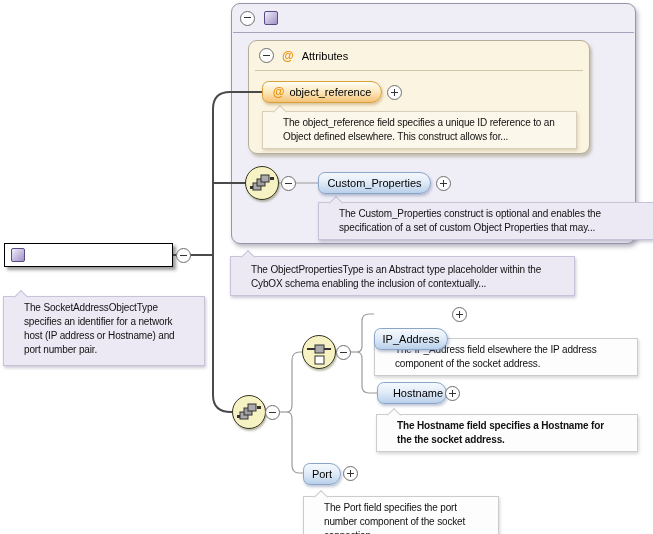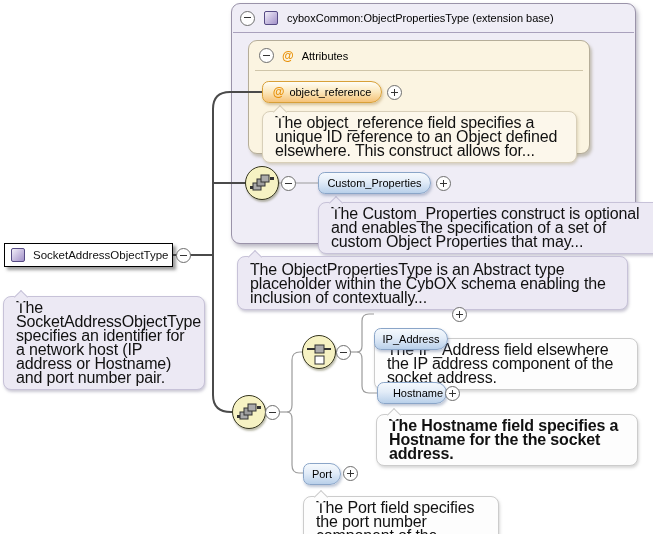--- a/index.html
+++ b/index.html
@@ -47,41 +47,40 @@
   
   .pm{position:absolute;width:15px;height:15px;box-sizing:border-box;border-radius:50%;
     background:#FEFEFE;border:1px solid #6E6E6E;z-index:7;}
   .pm::before{content:"";position:absolute;left:3px;right:3px;top:50%;margin-top:-1px;height:1px;background:#333;}
   .pm.plus::after{content:"";position:absolute;top:3px;bottom:3px;left:50%;margin-left:-1px;width:1px;background:#333;}
   
   .comp{position:absolute;width:34px;height:34px;box-sizing:border-box;border-radius:50%;
     background:#F6F2C3;border:1px solid #35351F;z-index:6;
     box-shadow:1px 2px 2px rgba(90,90,50,.4);display:flex;align-items:center;justify-content:center;}
   
-  .desc{position:absolute;box-sizing:border-box;border-radius:8px;padding:4px 12px;
-    font-size:16px;letter-spacing:-0.15px;line-height:14px;color:#111;z-index:3;}
+  .desc{position:absolute;box-sizing:border-box;border-radius:0;padding:4px 20px;
+    font-size:10px;letter-spacing:-0.15px;line-height:14px;color:#111;z-index:3;}
   .desc::before{content:"";position:absolute;top:-5px;left:12px;width:9px;height:9px;
     transform:rotate(45deg);background:var(--bg);
     border-top:1px solid var(--bc);border-left:1px solid var(--bc);}
   .lavender{--bg:#ECE9F4;--bc:#C7C2D8;background:var(--bg);border:1px solid var(--bc);
     box-shadow:1px 2px 3px rgba(125,120,150,.4);}
   .white{--bg:#FDFDFD;--bc:#CCCCCC;background:var(--bg);border:1px solid var(--bc);
     box-shadow:1px 2px 3px rgba(140,140,140,.35);}
   .cream{--bg:#FCF7EB;--bc:#D8CFB9;background:var(--bg);border:1px solid var(--bc);
     box-shadow:1px 2px 3px rgba(160,145,100,.35);}
   svg.wires{position:absolute;left:0;top:0;z-index:5;pointer-events:none;}
 </style>
 </head>
 <body>
 
 <div class="big-box">
   <div class="hdr">
     <span class="pm" style="position:relative;flex:0 0 auto;"></span>
     <span class="type-sq"></span>
-    <span>cyboxCommon:ObjectPropertiesType (extension base)</span>
   </div>
   <div class="sep"></div>
 </div>
 
 <div class="attr-box">
   <div class="hdr">
     <span class="pm" style="position:relative;flex:0 0 auto;"></span>
     <span class="at-sign">@</span>
     <span>Attributes</span>
   </div>
@@ -104,25 +103,24 @@
     <rect x="15" y="8" width="8" height="7" fill="#ABABAB" stroke="#333"></rect>
   </svg>
 </div>
 <div class="pm" style="left:281px;top:176px;"></div>
 <div class="node-btn" style="left:318px;top:172px;width:113px;">
   <span>Custom_Properties</span>
 </div>
 <div class="pm plus" style="left:436px;top:176px;"></div>
 <div class="desc lavender" style="left:318px;top:202px;width:344px;min-height:36px;">The Custom_Properties construct is optional and enables the specification of a set of custom Object Properties that may...</div>
 
-<div class="desc lavender" style="left:237px;top:256px;width:391px;min-height:40px;padding-top:6px;">The ObjectPropertiesType is an Abstract type placeholder within the CybOX schema enabling the inclusion of contextually...</div>
+<div class="desc lavender" style="left:230px;top:256px;width:345px;min-height:40px;padding-top:6px;">The ObjectPropertiesType is an Abstract type placeholder within the CybOX schema enabling the inclusion of contextually...</div>
 
 <div class="root-box">
   <span class="type-sq"></span>
-  <span>SocketAddressObjectType</span>
 </div>
 <div class="pm" style="left:176px;top:248px;"></div>
 <div class="desc lavender" style="left:3px;top:296px;width:202px;min-height:70px;">The SocketAddressObjectType specifies an identifier for a network host (IP address or Hostname) and port number pair.</div>
 
 <div class="comp" style="left:232px;top:395px;">
   <svg width="32" height="32" viewBox="0 0 32 32">
     <rect x="4" y="19" width="4" height="3" fill="#333"></rect>
     <rect x="24" y="10" width="4" height="3" fill="#333"></rect>
     <rect x="7" y="16" width="8" height="7" fill="#ABABAB" stroke="#333"></rect>
     <rect x="11" y="12" width="8" height="7" fill="#9E9E9E" stroke="#333"></rect>

